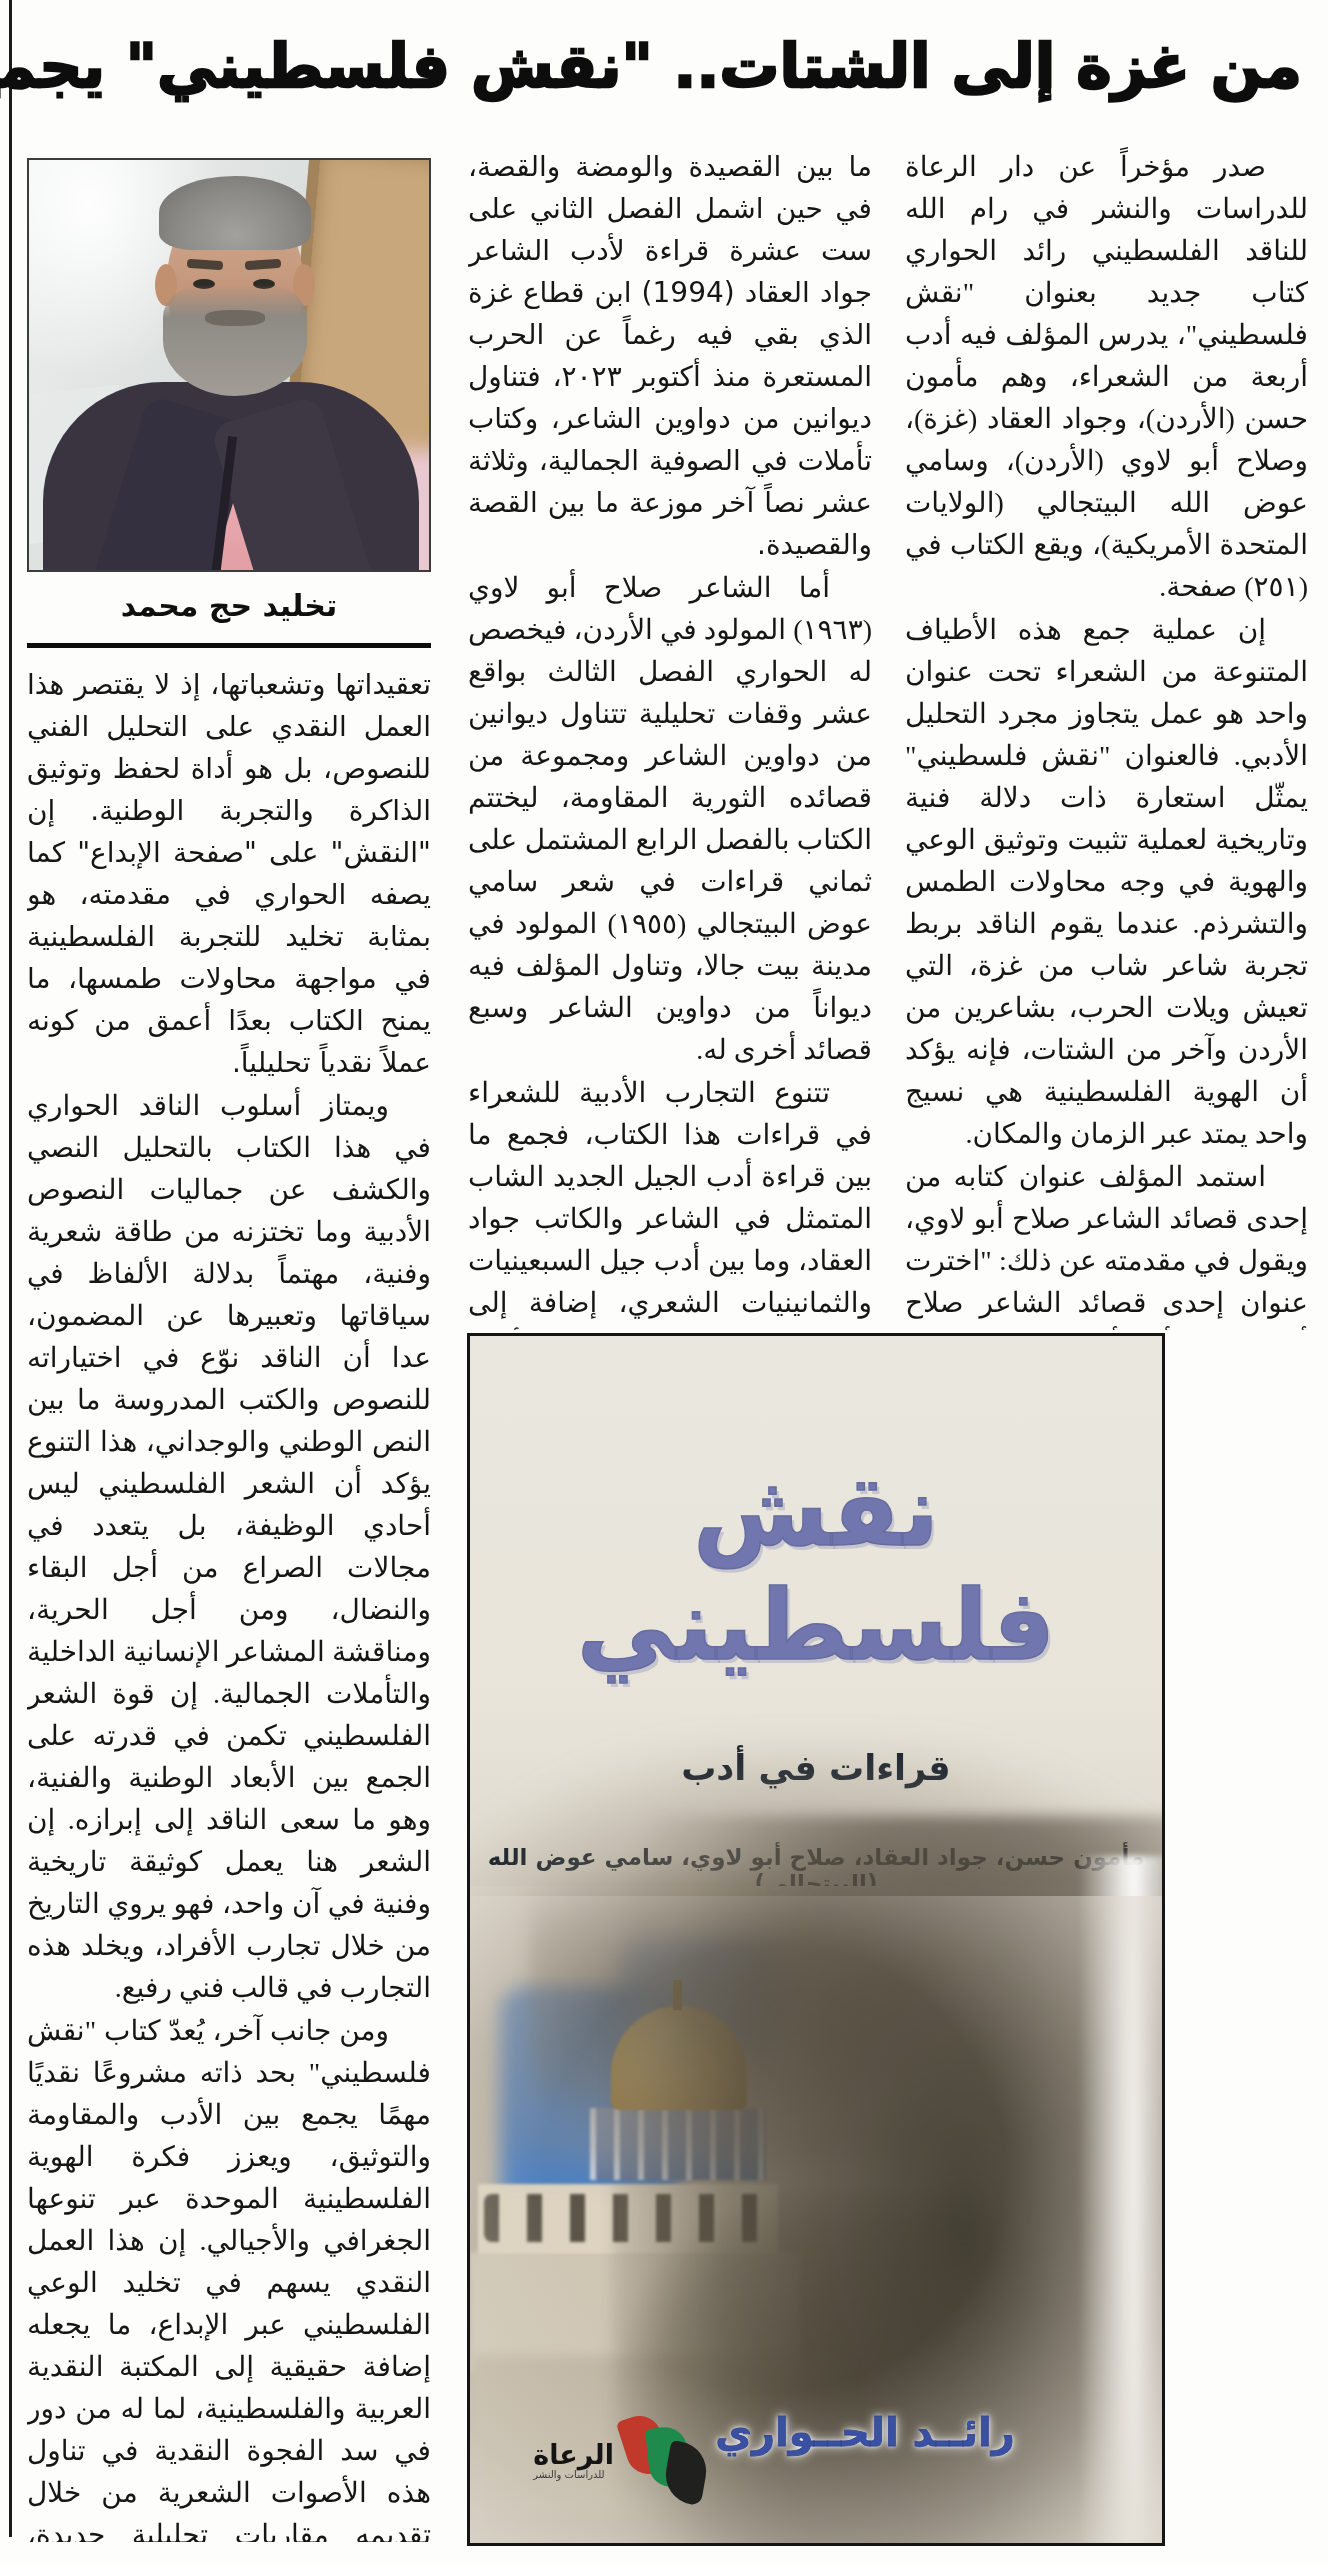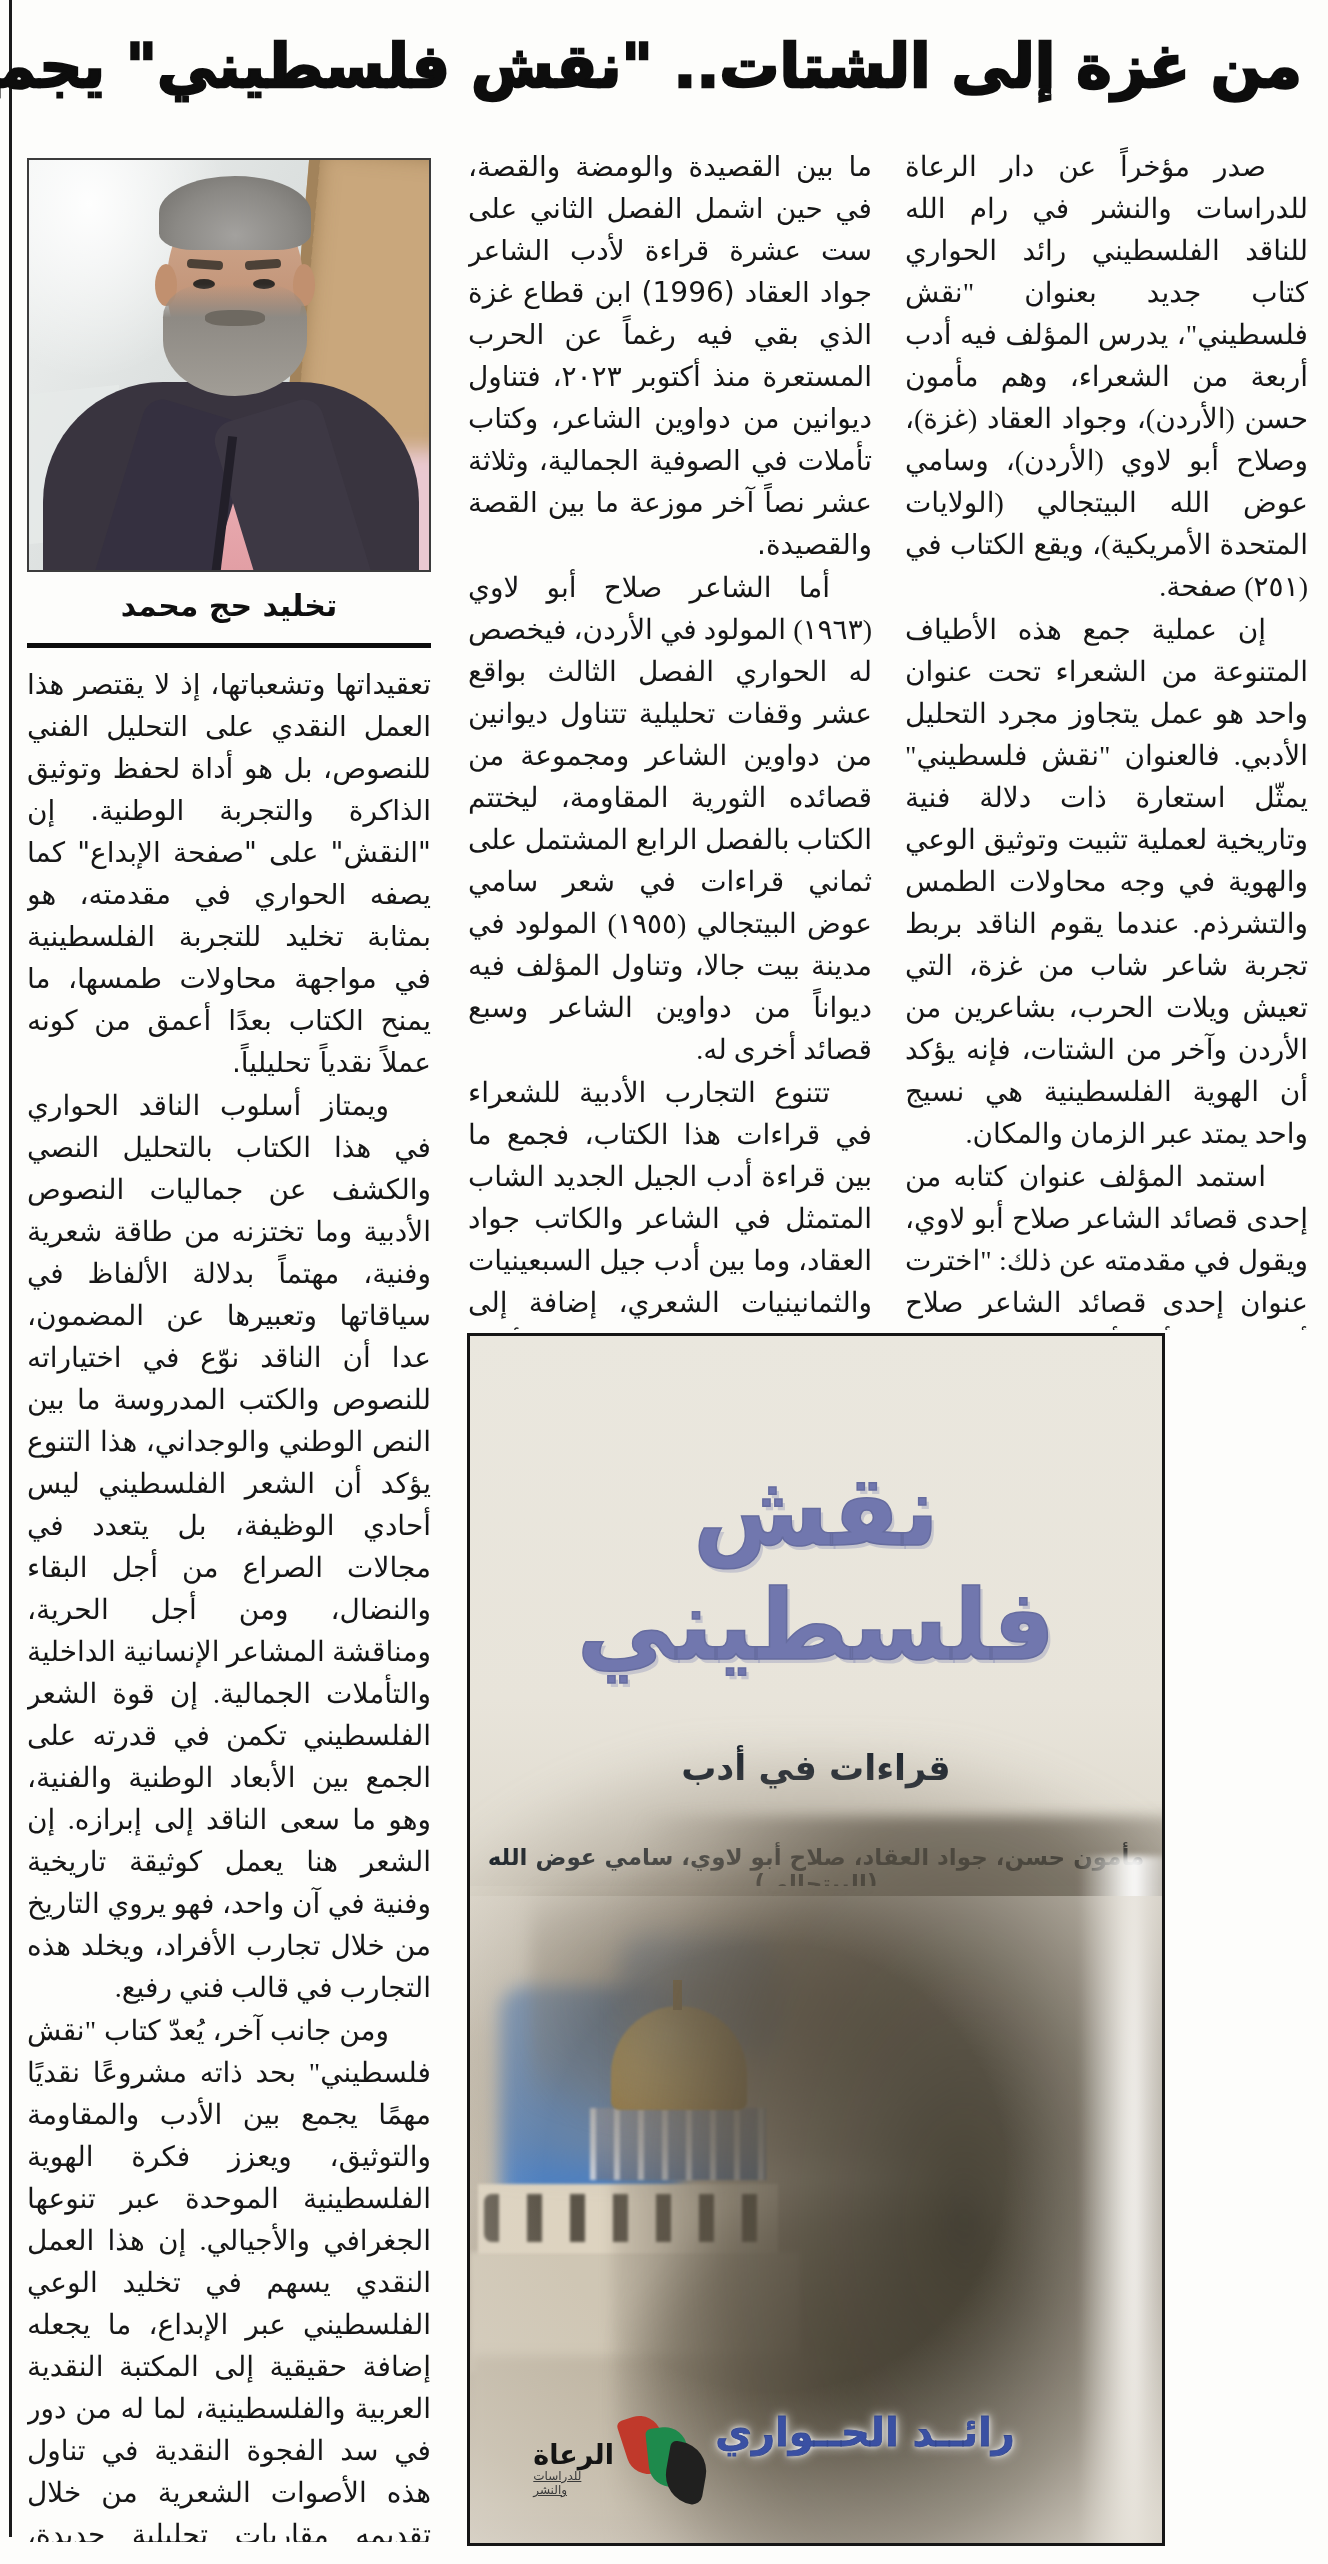--- a/index.html
+++ b/index.html
@@ -90,21 +90,21 @@
   .art-vignette{inset:0;background:radial-gradient(ellipse at 44% 42%,rgba(0,0,0,0) 42%,rgba(222,216,205,0.45) 74%,rgba(226,221,211,0.85) 96%);}
   
   .pub-logo{position:absolute;left:70px;bottom:40px;width:170px;height:88px;}
   .pub-shapes{position:absolute;right:0;top:0;width:92px;height:88px;}
   .pub-shape{position:absolute;width:40px;height:60px;border-radius:6px 22px 6px 22px;}
   .pub-red{left:6px;top:0;background:#c0392b;transform:rotate(-18deg);}
   .pub-green{left:30px;top:12px;background:#1e8a4c;transform:rotate(-6deg);}
   .pub-black{left:48px;top:28px;background:#20201f;transform:rotate(10deg);border-radius:6px 30px 10px 30px;}
   .pub-text{position:absolute;right:96px;top:26px;text-align:left;direction:rtl;}
   .pub-name{font-size:27px;font-weight:bold;color:#141414;line-height:28px;}
-  .pub-tag{font-size:12px;color:#3a3a3a;letter-spacing:1px;text-decoration:underline;}
+  .pub-tag{font-size:10px;color:#3a3a3a;letter-spacing:1px;}
   
   .cover-author-name{position:absolute;left:180px;bottom:88px;width:430px;text-align:center;direction:rtl;
     font-size:40px;font-weight:bold;color:#3a50a3;-webkit-text-stroke:0.8px #32468f;
     text-shadow:0 0 12px rgba(255,255,255,0.95),0 0 5px rgba(255,255,255,0.9);}
 </style>
 </head>
 <body>
 
 <div class="page">
 
@@ -113,21 +113,21 @@
   <h1 class="headline">من غزة إلى الشتات.. "نقش فلسطيني" يجمع أطياف الشعر</h1>
 
   <div class="col" id="col-right">
     <p class="indent">صدر مؤخراً عن دار الرعاة للدراسات والنشر في رام الله للناقد الفلسطيني رائد الحواري كتاب جديد بعنوان "نقش فلسطيني"، يدرس المؤلف فيه أدب أربعة من الشعراء، وهم مأمون حسن (الأردن)، وجواد العقاد (غزة)، وصلاح أبو لاوي (الأردن)، وسامي عوض الله البيتجالي (الولايات المتحدة الأمريكية)، ويقع الكتاب في (٢٥١) صفحة.</p>
     <p class="indent">إن عملية جمع هذه الأطياف المتنوعة من الشعراء تحت عنوان واحد هو عمل يتجاوز مجرد التحليل الأدبي. فالعنوان "نقش فلسطيني" يمثّل استعارة ذات دلالة فنية وتاريخية لعملية تثبيت وتوثيق الوعي والهوية في وجه محاولات الطمس والتشرذم. عندما يقوم الناقد بربط تجربة شاعر شاب من غزة، التي تعيش ويلات الحرب، بشاعرين من الأردن وآخر من الشتات، فإنه يؤكد أن الهوية الفلسطينية هي نسيج واحد يمتد عبر الزمان والمكان.</p>
     <p class="indent">استمد المؤلف عنوان كتابه من إحدى قصائد الشاعر صلاح أبو لاوي، ويقول في مقدمته عن ذلك: "اخترت عنوان إحدى قصائد الشاعر صلاح أبو لاوي، ورأيت أنها تمثل ما يحتويه الكتاب من التفات إلى شعر وتجارب تأخذ حضورها عبر فلسطين والقضية والوعي لتنقش على صفحة الإبداع موقفا والتزاما ورؤية ميزت الشعراء موضوع هذا الكتاب".</p>
 
   </div>
 
   <div class="col" id="col-middle">
-    <p>ما بين القصيدة والومضة والقصة، في حين اشمل الفصل الثاني على ست عشرة قراءة لأدب الشاعر جواد العقاد (1996) ابن قطاع غزة الذي بقي فيه رغماً عن الحرب المستعرة منذ أكتوبر ٢٠٢٣، فتناول ديوانين من دواوين الشاعر، وكتاب تأملات في الصوفية الجمالية، وثلاثة عشر نصاً آخر موزعة ما بين القصة والقصيدة.</p>
+    <p>ما بين القصيدة والومضة والقصة، في حين اشمل الفصل الثاني على ست عشرة قراءة لأدب الشاعر جواد العقاد (1994) ابن قطاع غزة الذي بقي فيه رغماً عن الحرب المستعرة منذ أكتوبر ٢٠٢٣، فتناول ديوانين من دواوين الشاعر، وكتاب تأملات في الصوفية الجمالية، وثلاثة عشر نصاً آخر موزعة ما بين القصة والقصيدة.</p>
     <p class="indent">أما الشاعر صلاح أبو لاوي (١٩٦٣) المولود في الأردن، فيخصص له الحواري الفصل الثالث بواقع عشر وقفات تحليلية تتناول ديوانين من دواوين الشاعر ومجموعة من قصائده الثورية المقاومة، ليختتم الكتاب بالفصل الرابع المشتمل على ثماني قراءات في شعر سامي عوض البيتجالي (١٩٥٥) المولود في مدينة بيت جالا، وتناول المؤلف فيه ديواناً من دواوين الشاعر وسبع قصائد أخرى له.</p>
     <p class="indent">تتنوع التجارب الأدبية للشعراء في قراءات هذا الكتاب، فجمع ما بين قراءة أدب الجيل الجديد الشاب المتمثل في الشاعر والكاتب جواد العقاد، وما بين أدب جيل السبعينيات والثمانينيات الشعري، إضافة إلى التنوع الجغرافي، ما بين الأردن وغزة، والشتات؛ حيث يقيم الشاعر البيتجالي. هذان المحددان: الزمني والمكاني يمنحان الكتاب تنوعاً في رصد التجربة الشعرية وحساسياتها الفنية، إضافة إلى تنوع النصوص ما بين النثر والشعر وما بين الديوان والنص المنفرد، وما بين الومضة والقصة القصيرة.</p>
 
   </div>
 
   <div class="col" id="col-left">
 
     <div class="photo-frame">
       <div class="ph ph-light"></div>
       <div class="ph ph-door"></div>

